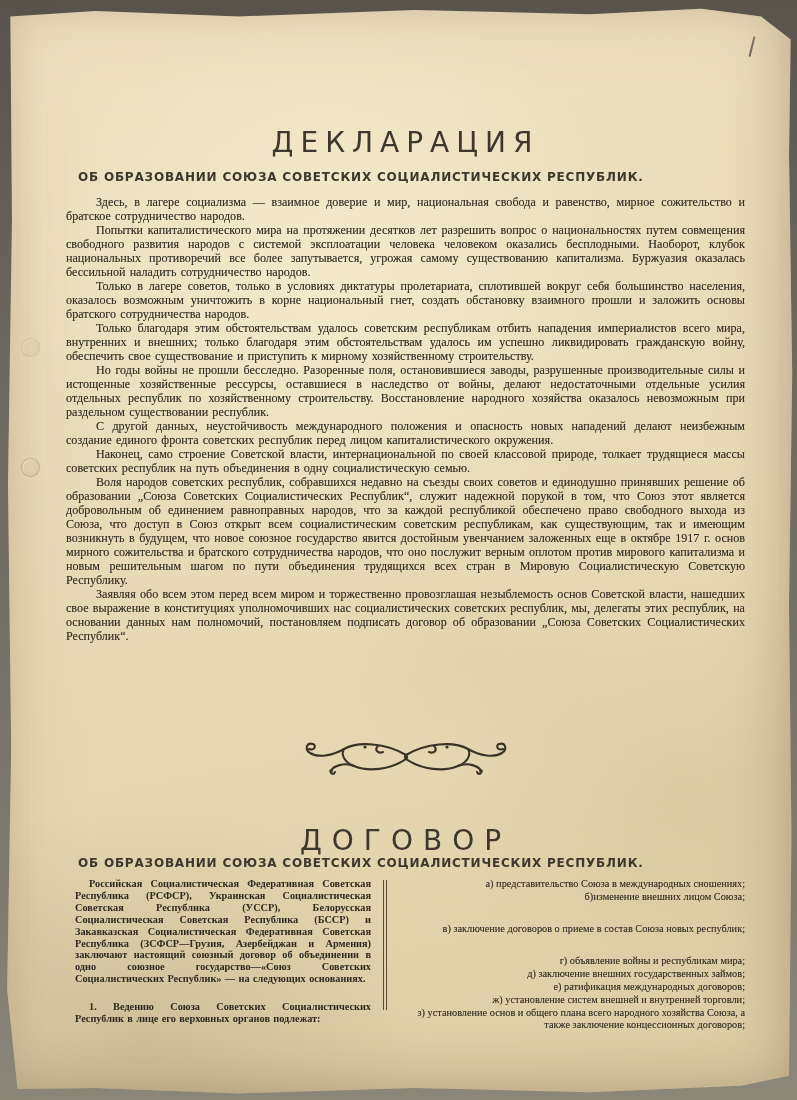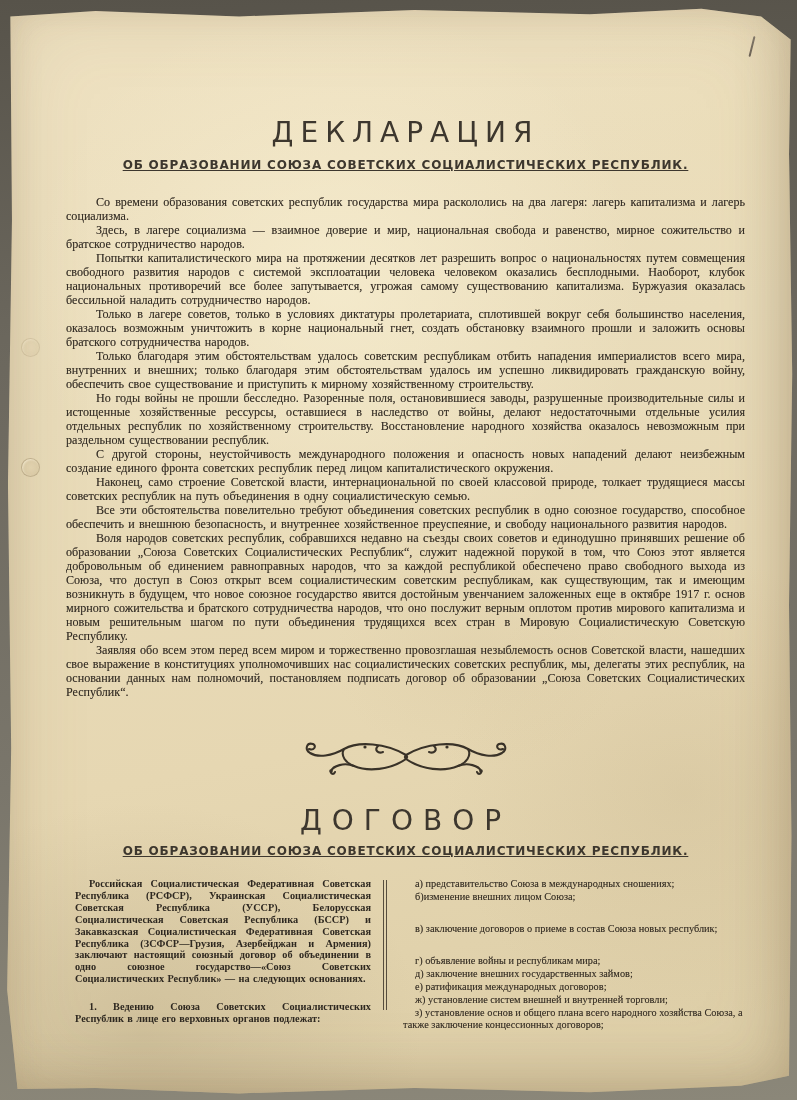--- a/index.html
+++ b/index.html
@@ -38,31 +38,30 @@
   }
   .decl-title, .treaty-title {
     position: absolute; left: 0; width: 100%;
     margin: 0; text-align: center;
     font-family: "DejaVu Sans", sans-serif;
     font-weight: 400;
     font-size: 28px; line-height: 1.1;
     letter-spacing: 7px;
     color: #3d372e;
   }
-  .decl-title { top: 118px; }
-  .treaty-title { top: 806px; letter-spacing: 10px; }
+  .decl-title { top: 128px; }
+  .treaty-title { top: 826px; letter-spacing: 10px; }
   .decl-subtitle, .treaty-subtitle {
     position: absolute; left: 0; width: 100%;
-    margin: 0; text-align: center;
+    margin: 12px; text-align: left;
     font-family: "DejaVu Sans", sans-serif;
     font-weight: 700;
     font-size: 12px; line-height: 1.1;
     letter-spacing: 0.8px;
     color: #3d372e;
-    text-decoration: underline;
   }
   .decl-subtitle { top: 159px; }
   .treaty-subtitle { top: 845px; }
   .decl-body {
     position: absolute; left: 0; top: 195px; width: 679px;
     font-size: 12.1px; line-height: 14px;
     text-align: justify;
     color: #352f27;
     word-spacing: 1.2px;
     text-shadow: 0 0 0.5px rgba(70,58,44,0.45);
@@ -93,21 +92,21 @@
     border-left: 1.5px solid rgba(62,54,42,0.85);
     border-right: 1.5px solid rgba(62,54,42,0.85);
   }
   .col-right {
     flex: 1; margin-left: 16px;
     font-size: 10.3px; line-height: 12px;
     font-weight: 400;
     color: #383127;
     text-shadow: 0 0 0.4px rgba(70,58,44,0.5);
   }
-  .col-right p { margin: 0 0 1px 0; text-indent: 12px; }
+  .col-right p { margin: 0 0 1px 0; text-indent: 12px; text-align: right; }
   .col-right p.gap-above { margin-top: 20px; }
   .pen-mark {
     position: absolute; left: 751px; top: 36px;
     width: 2px; height: 21px;
     background: linear-gradient(#6a6157, #4e463c);
     border-radius: 2px;
     transform: rotate(14deg);
     opacity: 0.8;
   }
   .hole {
@@ -129,29 +128,27 @@
     <div class="pen-mark"></div>
     <div class="hole hole1"></div>
     <div class="hole hole2"></div>
 
     <div class="content">
 
       <h1 class="decl-title">ДЕКЛАРАЦИЯ</h1>
       <h2 class="decl-subtitle">ОБ ОБРАЗОВАНИИ СОЮЗА СОВЕТСКИХ СОЦИАЛИСТИЧЕСКИХ РЕСПУБЛИК.</h2>
 
       <div class="decl-body">
-        <p>Со времени образования советских республик государства мира раскололись на два лагеря: лагерь капитализма и лагерь социализма.</p>
         <p>Здесь, в лагере социализма — взаимное доверие и мир, национальная свобода и равенство, мирное сожительство и братское сотрудничество народов.</p>
         <p>Попытки капиталистического мира на протяжении десятков лет разрешить вопрос о национальностях путем совмещения свободного развития народов с системой эксплоатации человека человеком оказались бесплодными. Наоборот, клубок национальных противоречий все более запутывается, угрожая самому существованию капитализма. Буржуазия оказалась бессильной наладить сотрудничество народов.</p>
         <p>Только в лагере советов, только в условиях диктатуры пролетариата, сплотившей вокруг себя большинство населения, оказалось возможным уничтожить в корне национальный гнет, создать обстановку взаимного прошли и заложить основы братского сотрудничества народов.</p>
         <p>Только благодаря этим обстоятельствам удалось советским республикам отбить нападения империалистов всего мира, внутренних и внешних; только благодаря этим обстоятельствам удалось им успешно ликвидировать гражданскую войну, обеспечить свое существование и приступить к мирному хозяйственному строительству.</p>
         <p>Но годы войны не прошли бесследно. Разоренные поля, остановившиеся заводы, разрушенные производительные силы и истощенные хозяйственные рессурсы, оставшиеся в наследство от войны, делают недостаточными отдельные усилия отдельных республик по хозяйственному строительству. Восстановление народного хозяйства оказалось невозможным при раздельном существовании республик.</p>
-        <p>С другой стороны, неустойчивость международного положения и опасность новых нападений делают неизбежным создание единого фронта советских республик перед лицом капиталистического окружения.</p>
+        <p>С другой данных, неустойчивость международного положения и опасность новых нападений делают неизбежным создание единого фронта советских республик перед лицом капиталистического окружения.</p>
         <p>Наконец, само строение Советской власти, интернациональной по своей классовой природе, толкает трудящиеся массы советских республик на путь объединения в одну социалистическую семью.</p>
-        <p>Все эти обстоятельства повелительно требуют объединения советских республик в одно союзное государство, способное обеспечить и внешнюю безопасность, и внутреннее хозяйственное преуспеяние, и свободу национального развития народов.</p>
         <p>Воля народов советских республик, собравшихся недавно на съезды своих советов и единодушно принявших решение об образовании „Союза Советских Социалистических Республик“, служит надежной порукой в том, что Союз этот является добровольным об единением равноправных народов, что за каждой республикой обеспечено право свободного выхода из Союза, что доступ в Союз открыт всем социалистическим советским республикам, как существующим, так и имеющим возникнуть в будущем, что новое союзное государство явится достойным увенчанием заложенных еще в октябре 1917 г. основ мирного сожительства и братского сотрудничества народов, что оно послужит верным оплотом против мирового капитализма и новым решительным шагом по пути объединения трудящихся всех стран в Мировую Социалистическую Советскую Республику.</p>
         <p>Заявляя обо всем этом перед всем миром и торжественно провозглашая незыблемость основ Советской власти, нашедших свое выражение в конституциях уполномочивших нас социалистических советских республик, мы, делегаты этих республик, на основании данных нам полномочий, постановляем подписать договор об образовании „Союза Советских Социалистических Республик“.</p>
       </div>
 
       <div class="ornament">
         <svg width="212" height="34" viewBox="0 0 212 34">
           <defs>
             <g id="fl-half" stroke="#393228" fill="none" stroke-width="2.1" stroke-linecap="round">
               <path d="M106,14 C86,2 58,0 44,8 C32,15 18,17 10,12 C4,8 7,1 13,3 C17,5 14,10 9,8"></path>
               <path d="M106,18 C90,29 68,31 54,25 C44,21 33,25 31,30 C30,33 34,34 35,31"></path>

